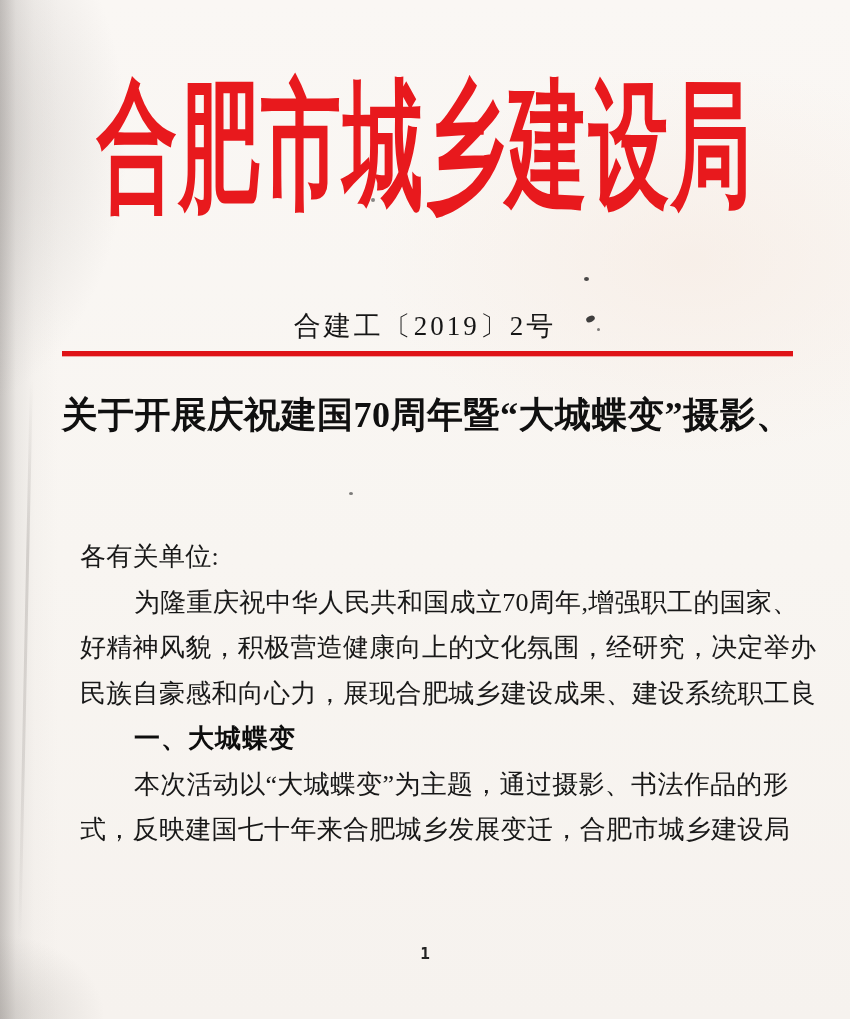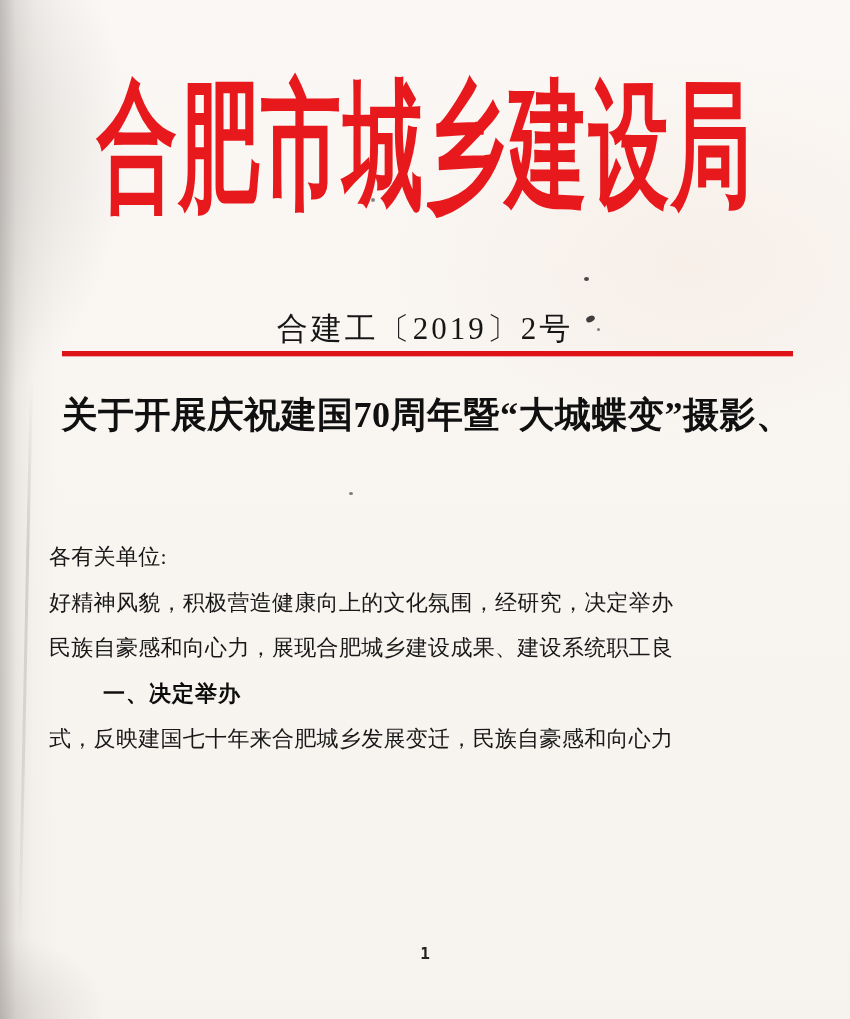--- a/index.html
+++ b/index.html
@@ -38,21 +38,21 @@
     letter-spacing: 2px;
     color: #e8191d;
     transform: scaleY(1.75);
     transform-origin: top center;
     white-space: nowrap;
   }
   .doc-number {
     position: absolute;
     top: 308px; left: 0; width: 100%;
     text-align: center;
-    font-size: 31px;
+    font-size: 27px;
     letter-spacing: 3px;
     color: #161616;
     white-space: nowrap;
   }
   .red-rule {
     position: absolute;
     top: 351px; left: 62px;
     width: 731px; height: 5px;
     background: #df1317;
     box-shadow: 0 1px 0 rgba(223,19,23,0.35);
@@ -63,23 +63,23 @@
     text-align: center;
     font-size: 36px;
     font-weight: bold;
     line-height: 51px;
     letter-spacing: 0.5px;
     color: #101010;
     white-space: nowrap;
   }
   .body-block {
     position: absolute;
-    top: 534px; left: 49px;
+    top: 534px; left: 80px;
     width: 740px;
-    font-size: 22px;
+    font-size: 26px;
     line-height: 45.5px;
     letter-spacing: 0.3px;
     color: #181818;
   }
   .line {
     white-space: nowrap;
     height: 45.5px;
   }
   .indent { padding-left: 54px; }
   .heading {
@@ -120,24 +120,26 @@
   <div class="doc-number">合建工〔2019〕2号</div>
 
   <div class="red-rule"></div>
 
   <div class="title">
     <div>关于开展庆祝建国70周年暨“大城蝶变”摄影、</div>
   </div>
 
   <div class="body-block">
     <div class="line">各有关单位:</div>
+    <div class="line indent">为隆重庆祝中华人民共和国成立70周年,增强职工的国家、</div>
     <div class="line">好精神风貌，积极营造健康向上的文化氛围，经研究，决定举办</div>
     <div class="line">民族自豪感和向心力，展现合肥城乡建设成果、建设系统职工良</div>
-    <div class="line indent heading">一、决定举办</div>
-    <div class="line">式，反映建国七十年来合肥城乡发展变迁，民族自豪感和向心力</div>
+    <div class="line indent heading">一、大城蝶变</div>
+    <div class="line indent">本次活动以“大城蝶变”为主题，通过摄影、书法作品的形</div>
+    <div class="line">式，反映建国七十年来合肥城乡发展变迁，合肥市城乡建设局</div>
   </div>
 
   <div class="page-number">1</div>
 
   <div class="speck s1"></div>
   <div class="speck s2"></div>
   <div class="speck s3"></div>
   <div class="speck s4"></div>
   <div class="speck s5"></div>
 

